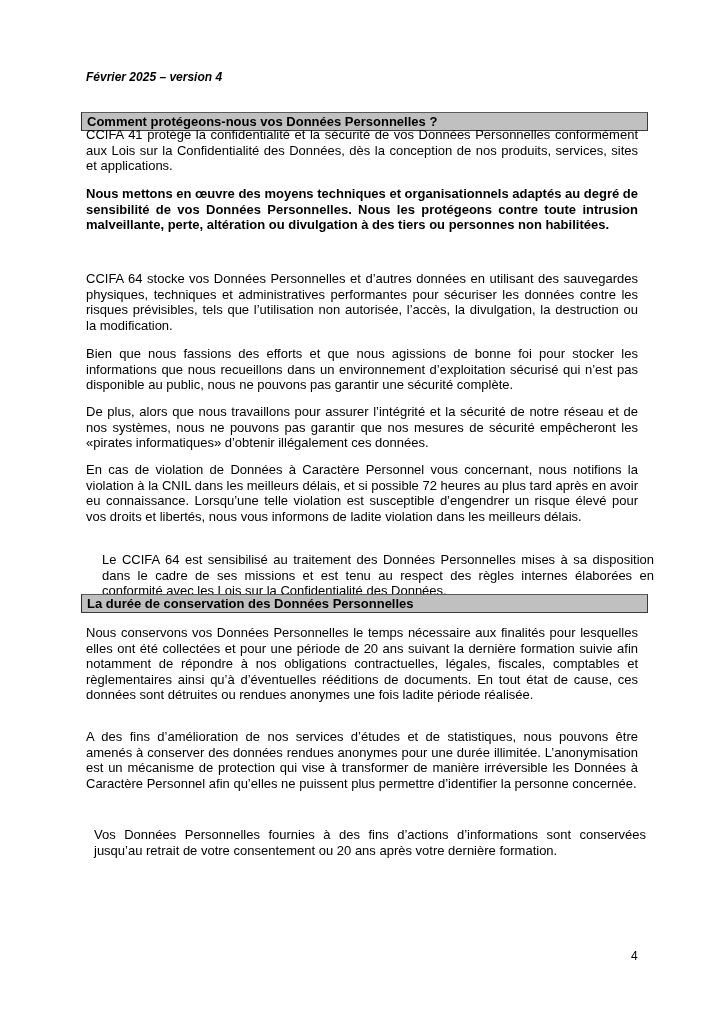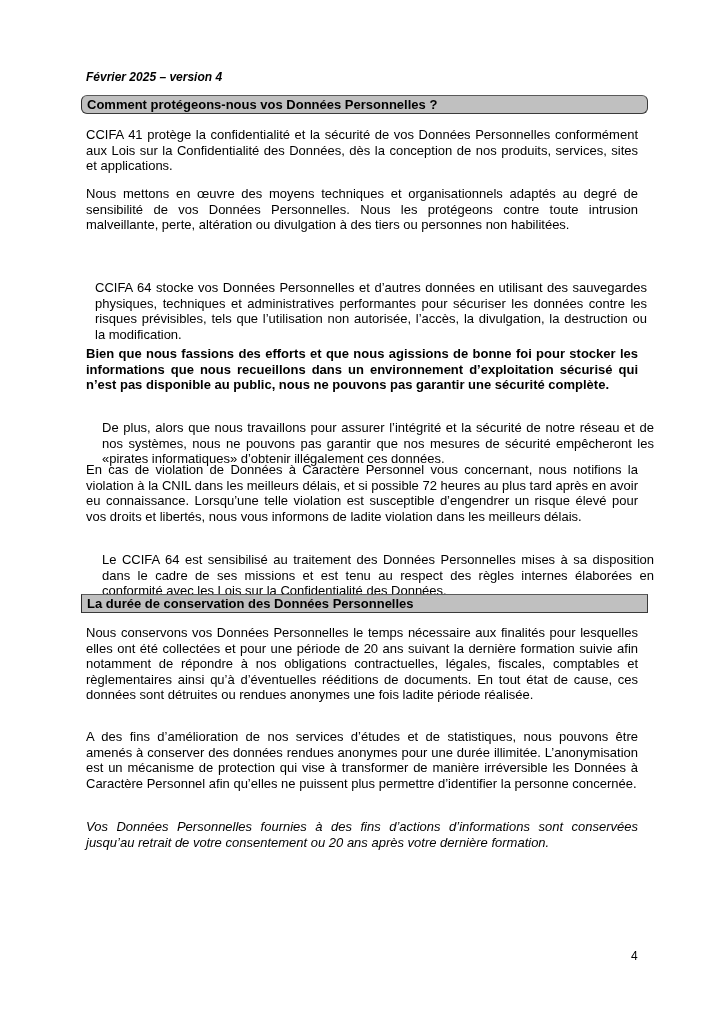--- a/index.html
+++ b/index.html
@@ -53,31 +53,31 @@
       font-size: 12px;
     }
   </style>
 </head>
 <body>
 
 <div>
 
   <div class="page-header">Février 2025 – version 4</div>
 
-  <div class="section-heading" style="top:95px;border-radius:6px;">Comment protégeons-nous vos Données Personnelles ?</div>
+  <div class="section-heading" style="top:112px;">Comment protégeons-nous vos Données Personnelles ?</div>
 
   <p class="para" style="top:127px;margin:0;">CCIFA 41 protège la confidentialité et la sécurité de vos Données Personnelles conformément aux Lois sur la Confidentialité des Données, dès la conception de nos produits, services, sites et applications.</p>
-  <p class="para" style="top:186px;margin:0;">Nous mettons en œuvre des moyens techniques et organisationnels adaptés au degré de sensibilité de vos Données Personnelles. Nous les protégeons contre toute intrusion malveillante, perte, altération ou divulgation à des tiers ou personnes non habilitées.</p>
-  <p class="para" style="top:271px;margin:9px;">CCIFA 64 stocke vos Données Personnelles et d’autres données en utilisant des sauvegardes physiques, techniques et administratives performantes pour sécuriser les données contre les risques prévisibles, tels que l’utilisation non autorisée, l’accès, la divulgation, la destruction ou la modification.</p>
-  <p class="para" style="top:346px;margin:0;font-weight:bold;">Bien que nous fassions des efforts et que nous agissions de bonne foi pour stocker les informations que nous recueillons dans un environnement d’exploitation sécurisé qui n’est pas disponible au public, nous ne pouvons pas garantir une sécurité complète.</p>
-  <p class="para" style="top:404px;margin:16px;">De plus, alors que nous travaillons pour assurer l’intégrité et la sécurité de notre réseau et de nos systèmes, nous ne pouvons pas garantir que nos mesures de sécurité empêcheront les «pirates informatiques» d’obtenir illégalement ces données.</p>
+  <p class="para" style="top:186px;margin:0;font-weight:bold;">Nous mettons en œuvre des moyens techniques et organisationnels adaptés au degré de sensibilité de vos Données Personnelles. Nous les protégeons contre toute intrusion malveillante, perte, altération ou divulgation à des tiers ou personnes non habilitées.</p>
+  <p class="para" style="top:271px;margin:0;">CCIFA 64 stocke vos Données Personnelles et d’autres données en utilisant des sauvegardes physiques, techniques et administratives performantes pour sécuriser les données contre les risques prévisibles, tels que l’utilisation non autorisée, l’accès, la divulgation, la destruction ou la modification.</p>
+  <p class="para" style="top:346px;margin:0;">Bien que nous fassions des efforts et que nous agissions de bonne foi pour stocker les informations que nous recueillons dans un environnement d’exploitation sécurisé qui n’est pas disponible au public, nous ne pouvons pas garantir une sécurité complète.</p>
+  <p class="para" style="top:404px;margin:0;">De plus, alors que nous travaillons pour assurer l’intégrité et la sécurité de notre réseau et de nos systèmes, nous ne pouvons pas garantir que nos mesures de sécurité empêcheront les «pirates informatiques» d’obtenir illégalement ces données.</p>
   <p class="para" style="top:462px;margin:0;">En cas de violation de Données à Caractère Personnel vous concernant, nous notifions la violation à la CNIL dans les meilleurs délais, et si possible 72 heures au plus tard après en avoir eu connaissance. Lorsqu’une telle violation est susceptible d’engendrer un risque élevé pour vos droits et libertés, nous vous informons de ladite violation dans les meilleurs délais.</p>
   <p class="para" style="top:536px;margin:16px;">Le CCIFA 64 est sensibilisé au traitement des Données Personnelles mises à sa disposition dans le cadre de ses missions et est tenu au respect des règles internes élaborées en conformité avec les Lois sur la Confidentialité des Données.</p>
 
   <div class="section-heading" style="top:594px;">La durée de conservation des Données Personnelles</div>
 
   <p class="para" style="top:625px;margin:0;">Nous conservons vos Données Personnelles le temps nécessaire aux finalités pour lesquelles elles ont été collectées et pour une période de 20 ans suivant la dernière formation suivie afin notamment de répondre à nos obligations contractuelles, légales, fiscales, comptables et règlementaires ainsi qu’à d’éventuelles rééditions de documents. En tout état de cause, ces données sont détruites ou rendues anonymes une fois ladite période réalisée.</p>
   <p class="para" style="top:729px;margin:0;">A des fins d’amélioration de nos services d’études et de statistiques, nous pouvons être amenés à conserver des données rendues anonymes pour une durée illimitée. L’anonymisation est un mécanisme de protection qui vise à transformer de manière irréversible les Données à Caractère Personnel afin qu’elles ne puissent plus permettre d’identifier la personne concernée.</p>
-  <p class="para" style="top:819px;margin:0;font-style:italic;">Vos Données Personnelles fournies à des fins d’actions d’informations sont conservées jusqu’au retrait de votre consentement ou 20 ans après votre dernière formation.</p>
+  <p class="para" style="top:819px;margin:8px;">Vos Données Personnelles fournies à des fins d’actions d’informations sont conservées jusqu’au retrait de votre consentement ou 20 ans après votre dernière formation.</p>
 
   <div class="page-number">4</div>
 
 </div>
 
 </body></html>

